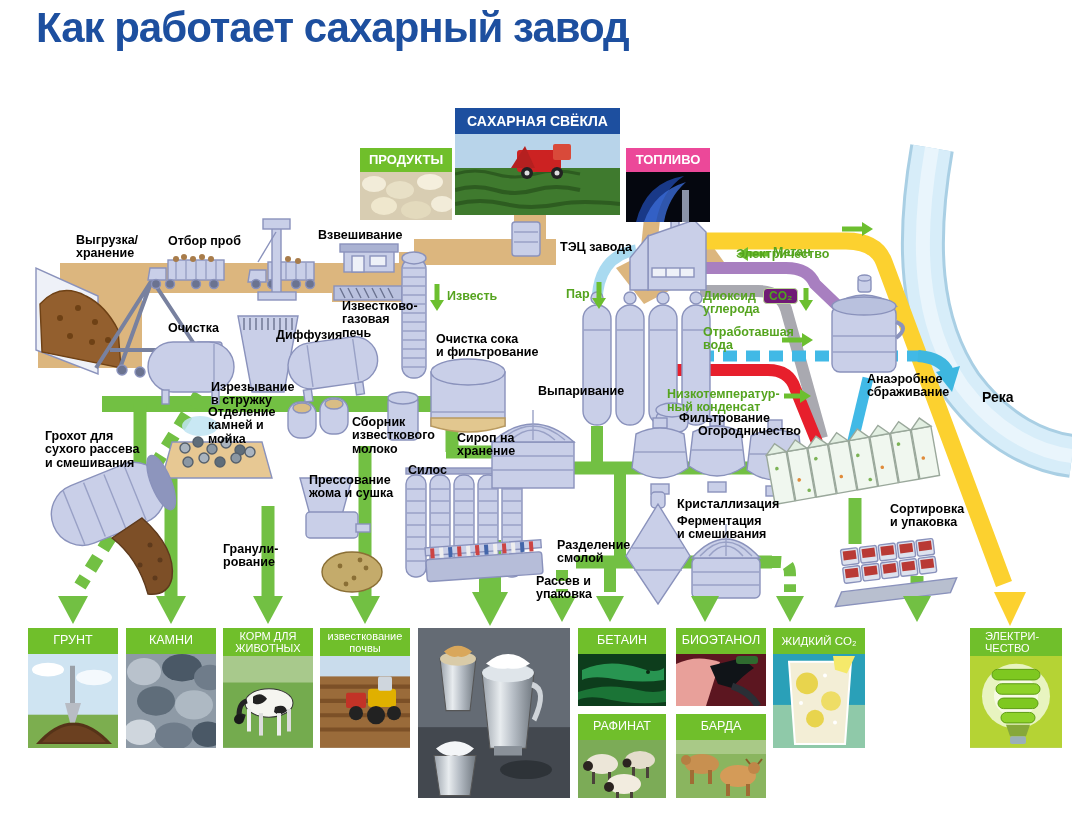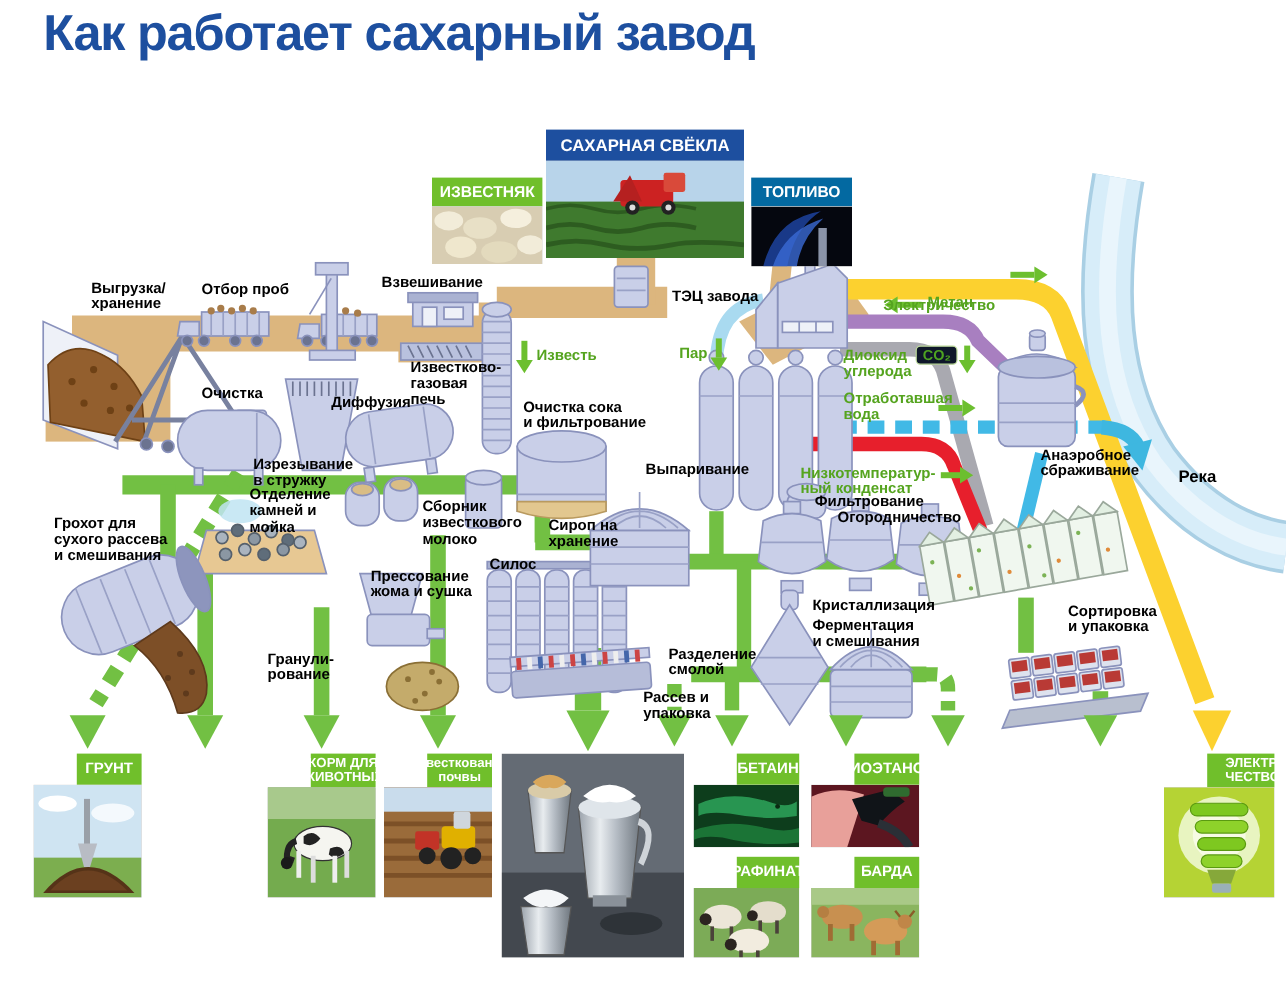--- a/index.html
+++ b/index.html
@@ -4,26 +4,26 @@
 <style>
   html,body{margin:0;padding:0;background:#fff;}
   .stage{position:relative;width:1072px;height:824px;background:#ffffff;overflow:hidden;
          font-family:"Liberation Sans",sans-serif;}
   .title{position:absolute;left:36px;top:4px;font-size:42px;font-weight:700;color:#1d4f9f;
          letter-spacing:-1px;white-space:nowrap;}
   .layer{position:absolute;left:0;top:0;width:1072px;height:824px;}
   .lbl{position:absolute;font-size:12.5px;line-height:1.07;font-weight:700;color:#000000;
        white-space:pre-line;z-index:5;}
   .lbl.green{color:#55a41f;}
-  .co2badge{position:absolute;z-index:5;background:#0f172a;color:#4ea321;font-weight:800;
+  .co2badge{position:absolute;z-index:5;background:#701a75;color:#4ea321;font-weight:800;
             font-size:12px;padding:0 5px;border-radius:4px;border:1px solid #bcd99a;}
   .panel{position:absolute;display:flex;flex-direction:column;z-index:4;}
-  .phdr{background:#70bf2b;color:#fff;font-weight:700;font-size:12.5px;text-align:center;
+  .phdr{background:#70bf2b;color:#fff;font-weight:400;font-size:12.5px;text-align:center;
         white-space:pre-line;display:flex;align-items:center;justify-content:center;
-        min-height:22px;line-height:1.1;padding:2px 2px;margin-left:36px;}
+        min-height:22px;line-height:1.1;padding:2px 2px;}
   .phdr.blue{background:#1d4f9f;font-size:13.5px;}
   .phdr.small{font-size:11px;}
   .phdr.leftal{justify-content:flex-start;text-align:left;padding-left:15px;}
   .photo{flex:1;position:relative;overflow:hidden;background:#ccc;}
   .photo svg{display:block;width:100%;height:100%;}
   .ihdr{color:#fff;font-weight:700;display:flex;align-items:center;justify-content:center;
         text-align:center;line-height:1.05;}
 </style>
 </head>
 <body>
@@ -434,21 +434,21 @@
       <path d="M806 288 V 300" fill="none"></path>
         <polygon points="799,300 813,300 806,311" stroke="none"></polygon>
       <path d="M782 340 H 802" fill="none"></path>
         <polygon points="802,333 802,347 813,340" stroke="none"></polygon>
       <path d="M784 396 H 800" fill="none"></path>
         <polygon points="800,389 800,403 811,396" stroke="none"></polygon>
     </g>
   </svg>
 
   <div class="panel" style="left:360px;top:148px;width:92px;height:72px;">
-    <div class="ihdr" style="background:#70bf2b;height:24px;font-size:13px;">ИЗВЕСТНЯК</div>
+    <div class="ihdr" style="background:#70bf2b;height:24px;font-size:13px;">ПРОДУКТЫ</div>
     <div class="photo">
       <svg viewBox="0 0 92 48" preserveAspectRatio="none">
         <rect width="92" height="48" fill="#d8cdb2"></rect>
         <ellipse cx="14" cy="12" rx="12" ry="8" fill="#f2ecd9"></ellipse>
           <ellipse cx="40" cy="18" rx="14" ry="9" fill="#e8e0c6"></ellipse>
         <ellipse cx="70" cy="10" rx="13" ry="8" fill="#f5efdd"></ellipse>
           <ellipse cx="24" cy="34" rx="13" ry="9" fill="#efe7cd"></ellipse>
         <ellipse cx="56" cy="38" rx="15" ry="9" fill="#e3dabd"></ellipse>
           <ellipse cx="82" cy="32" rx="11" ry="8" fill="#f2ecd9"></ellipse>
       </svg>
@@ -468,21 +468,21 @@
         <polygon points="56,34 70,12 80,34" fill="#b52020"></polygon>
         <circle cx="72" cy="39" r="6" fill="#222"></circle>
           <circle cx="102" cy="39" r="6" fill="#222"></circle>
         <circle cx="72" cy="39" r="2.5" fill="#ddd"></circle>
           <circle cx="102" cy="39" r="2.5" fill="#ddd"></circle>
       </svg>
     </div>
   </div>
 
   <div class="panel" style="left:626px;top:148px;width:84px;height:74px;">
-    <div class="ihdr" style="background:#0369a1;height:24px;font-size:13px;">ТОПЛИВО</div>
+    <div class="ihdr" style="background:#ec4899;height:24px;font-size:13px;">ТОПЛИВО</div>
     <div class="photo">
       <svg viewBox="0 0 84 50" preserveAspectRatio="none">
         <rect width="84" height="50" fill="#05070f"></rect>
         <path d="M10 50 Q 20 10 58 4 Q 36 18 30 50 Z" fill="#1c3f96" opacity="0.9"></path>
         <path d="M18 50 Q 28 20 60 10 Q 42 26 38 50 Z" fill="#3a6ad4" opacity="0.8"></path>
         <rect x="56" y="18" width="7" height="32" fill="#8a93a8"></rect>
       </svg>
     </div>
   </div>
 
@@ -553,20 +553,36 @@
           <ellipse cx="66" cy="24" rx="18" ry="8" fill="#f4f9fd"></ellipse>
         <rect y="62" width="90" height="34" fill="#7cae4f"></rect>
         <path d="M8 92 Q 45 48 84 92 Z" fill="#553318"></path>
         <path d="M14 90 Q 45 56 78 90 Z" fill="#6b4020"></path>
         <rect x="42" y="12" width="5" height="42" fill="#9aa0a8"></rect>
         <polygon points="37,50 53,50 47,70 42,70" fill="#b8bcc4"></polygon>
       </svg>
     </div>
   </div>
 
+  <div class="panel" style="left:126px;top:628px;width:90px;height:120px;">
+    <div class="phdr">КАМНИ</div>
+    <div class="photo">
+      <svg viewBox="0 0 90 96" preserveAspectRatio="none">
+        <rect width="90" height="96" fill="#8e9aa6"></rect>
+        <ellipse cx="18" cy="18" rx="17" ry="14" fill="#b9c2cc"></ellipse>
+          <ellipse cx="56" cy="14" rx="20" ry="14" fill="#4a5866"></ellipse>
+        <ellipse cx="84" cy="24" rx="16" ry="13" fill="#6f7c8a"></ellipse>
+          <ellipse cx="30" cy="48" rx="19" ry="15" fill="#5f6d7a"></ellipse>
+        <ellipse cx="68" cy="52" rx="19" ry="15" fill="#aeb9c3"></ellipse>
+          <ellipse cx="14" cy="80" rx="16" ry="13" fill="#cfd6dd"></ellipse>
+        <ellipse cx="48" cy="84" rx="19" ry="14" fill="#6f7c8a"></ellipse>
+          <ellipse cx="82" cy="82" rx="16" ry="13" fill="#4a5866"></ellipse>
+      </svg>
+    </div>
+  </div>
 
   <div class="panel" style="left:223px;top:628px;width:90px;height:120px;">
     <div class="phdr small">КОРМ ДЛЯ
 ЖИВОТНЫХ</div>
     <div class="photo">
       <svg viewBox="0 0 90 90" preserveAspectRatio="none">
         <rect width="90" height="90" fill="#74ab4e"></rect>
         <rect width="90" height="26" fill="#a8c98c"></rect>
         <ellipse cx="46" cy="46" rx="24" ry="14" fill="#f5f5f0" stroke="#333" stroke-width="1"></ellipse>
         <path d="M30 40 q8 -6 14 2 q-6 8 -14 4 z" fill="#222"></path>
@@ -685,20 +701,37 @@
         <circle cx="10" cy="20" r="5" fill="#b57f42"></circle>
         <ellipse cx="62" cy="36" rx="18" ry="11" fill="#d49b58"></ellipse>
         <rect x="50" y="44" width="4" height="12" fill="#a06c34"></rect>
           <rect x="70" y="44" width="4" height="12" fill="#a06c34"></rect>
         <circle cx="78" cy="28" r="6" fill="#c08648"></circle>
         <path d="M74 24 l-4 -5 M82 24 l4 -5" stroke="#8a5c28" stroke-width="2" fill="none"></path>
       </svg>
     </div>
   </div>
 
+  <div class="panel" style="left:773px;top:628px;width:92px;height:120px;">
+    <div class="phdr" style="font-size:11.5px;">ЖИДКИЙ CO₂</div>
+    <div class="photo">
+      <svg viewBox="0 0 92 96" preserveAspectRatio="none">
+        <rect width="92" height="96" fill="#2aa0b8"></rect>
+        <rect y="52" width="92" height="44" fill="#8fc9a9"></rect>
+        <polygon points="16,8 78,8 72,92 22,92" fill="#f3eed6" stroke="#fff" stroke-width="2"></polygon>
+        <circle cx="34" cy="30" r="11" fill="#e8d44d"></circle>
+          <circle cx="58" cy="48" r="10" fill="#eedd66"></circle>
+        <circle cx="42" cy="66" r="9" fill="#e8d44d"></circle>
+        <circle cx="28" cy="50" r="2" fill="#fff"></circle>
+          <circle cx="52" cy="22" r="2" fill="#fff"></circle>
+          <circle cx="62" cy="70" r="2" fill="#fff"></circle>
+        <polygon points="60,2 82,2 74,20 62,16" fill="#f5e96a"></polygon>
+      </svg>
+    </div>
+  </div>
 
 
   <div class="panel" style="left:970px;top:628px;width:92px;height:120px;">
     <div class="phdr small leftal">ЭЛЕКТРИ-
 ЧЕСТВО</div>
     <div class="photo">
       <svg viewBox="0 0 92 96" preserveAspectRatio="none">
         <rect width="92" height="96" fill="#b5d334"></rect>
         <circle cx="46" cy="42" r="34" fill="#e8f4c0"></circle>
         <circle cx="46" cy="42" r="22" fill="#f7fbe4"></circle>

